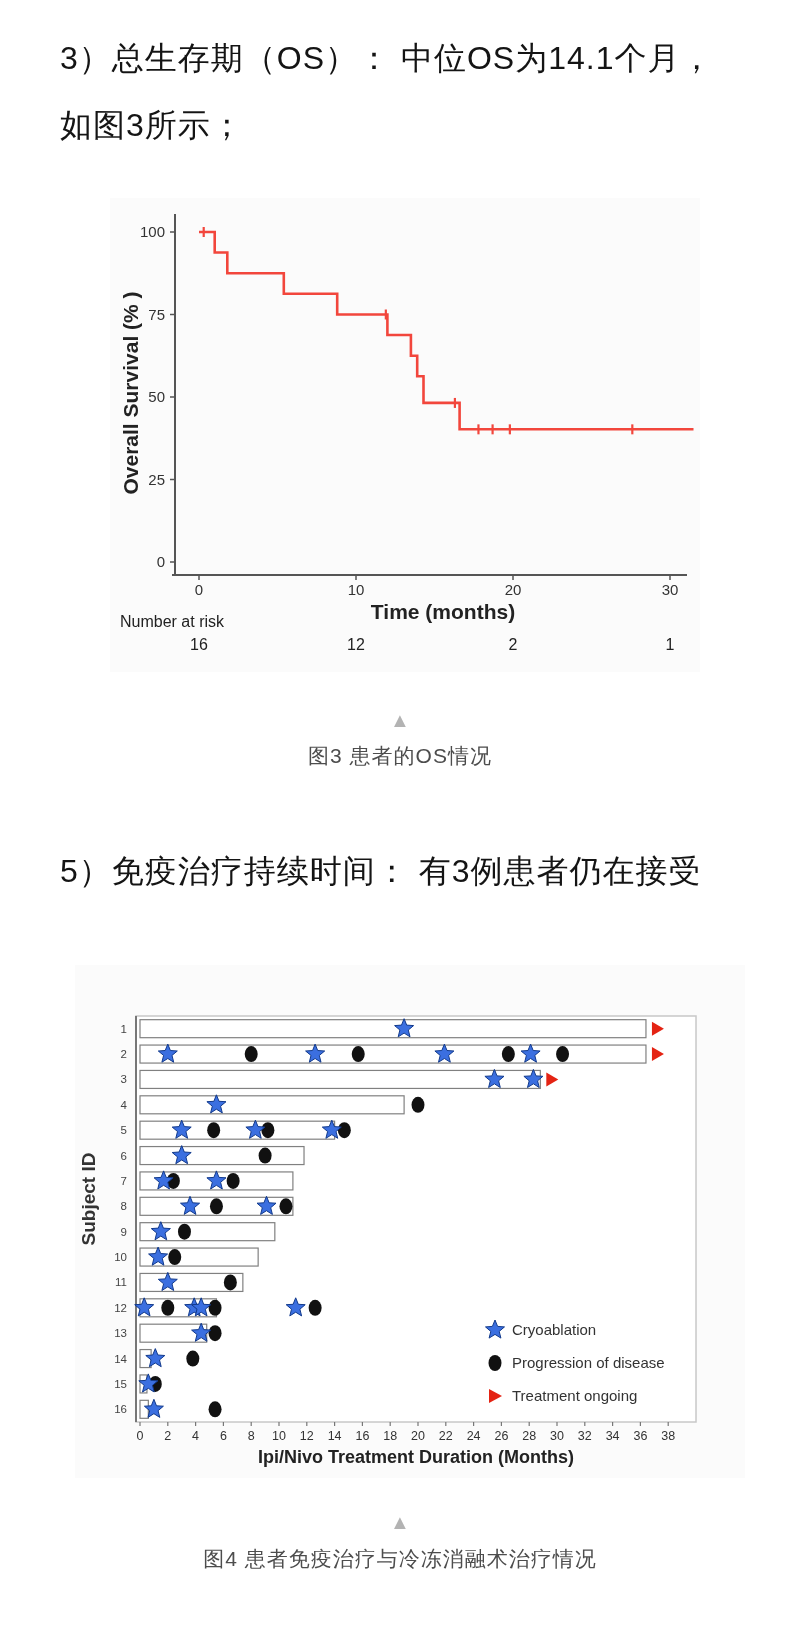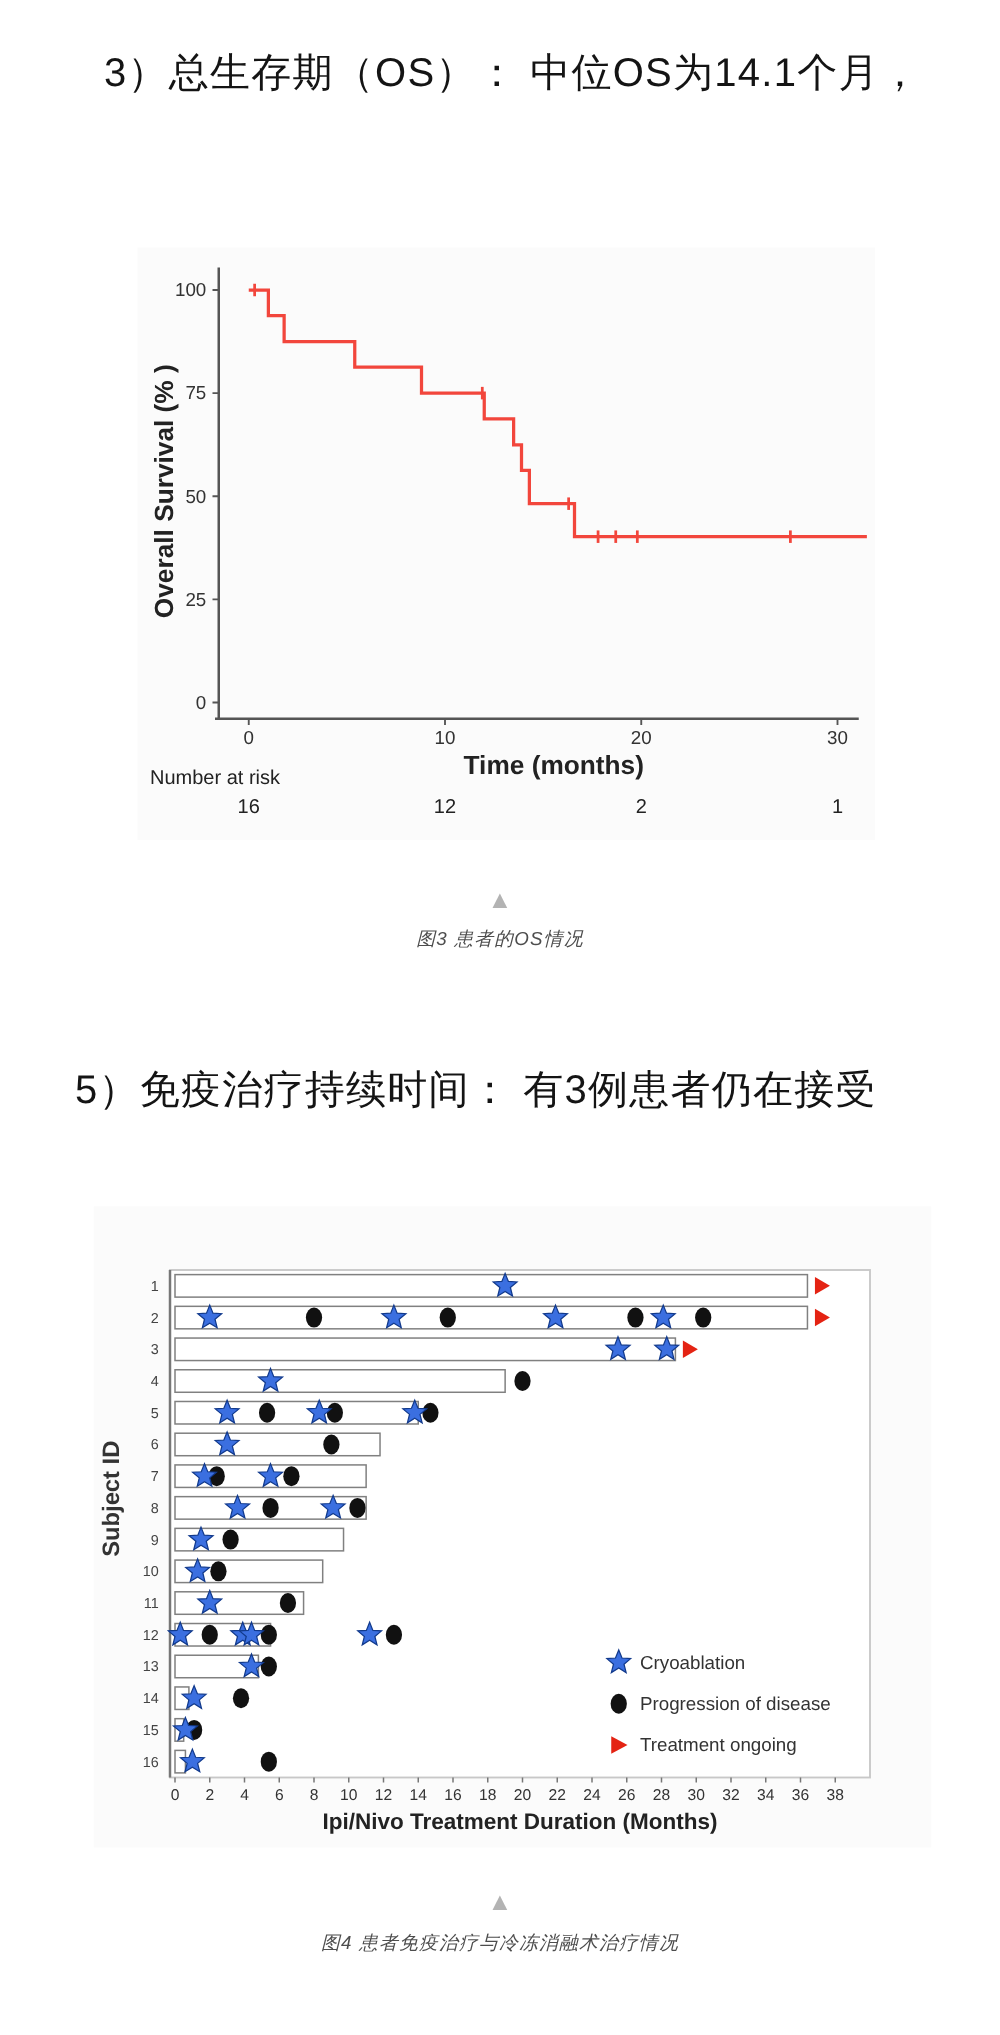--- a/index.html
+++ b/index.html
@@ -3,29 +3,30 @@
 <meta charset="utf-8">
 <style>
   html,body{margin:0;padding:0;background:#ffffff;}
   body{width:800px;height:1628px;position:relative;overflow:hidden;
        font-family:"Liberation Sans","DejaVu Sans",sans-serif;color:#151515;}
   .para{position:absolute;left:60px;width:700px;font-size:32px;line-height:67px;
         letter-spacing:1px;color:#141414;font-weight:500;}
   .figure{position:absolute;background:#fbfbfb;}
   .collapse{position:absolute;left:0;right:0;text-align:center;font-size:20px;
             color:#b3b3b3;line-height:20px;cursor:pointer;}
-  .caption{position:absolute;left:0;right:0;text-align:center;font-size:15px;
-           color:#4d4d4d;letter-spacing:1px;font-style:italic;}
+  .caption{position:absolute;left:0;right:0;text-align:center;font-size:21px;
+           color:#4d4d4d;letter-spacing:1px;}
   svg{display:block;}
 </style>
 </head>
 <body>
 
-<div class="para" style="top:25px;text-align:center;">
+<div class="para" style="top:25px;">
   <div>3）总生存期（OS）： 中位OS为14.1个月，</div>
+  <div>如图3所示；</div>
 </div>
 
 <div class="figure" style="left:110px;top:198px;width:590px;height:474px;">
   <svg id="km-svg" width="590" height="474" viewBox="0 0 590 474">
       <line x1="65" y1="16" x2="65" y2="377" stroke="#555555" stroke-width="2"></line>
       <line x1="62" y1="377" x2="577" y2="377" stroke="#555555" stroke-width="2"></line>
       <line x1="60" y1="364" x2="65" y2="364" stroke="#555555" stroke-width="1.5"></line>
       <text x="55" y="369" text-anchor="end" font-size="15" fill="#333333">0</text>
       <line x1="60" y1="281.5" x2="65" y2="281.5" stroke="#555555" stroke-width="1.5"></line>
       <text x="55" y="286.5" text-anchor="end" font-size="15" fill="#333333">25</text>

